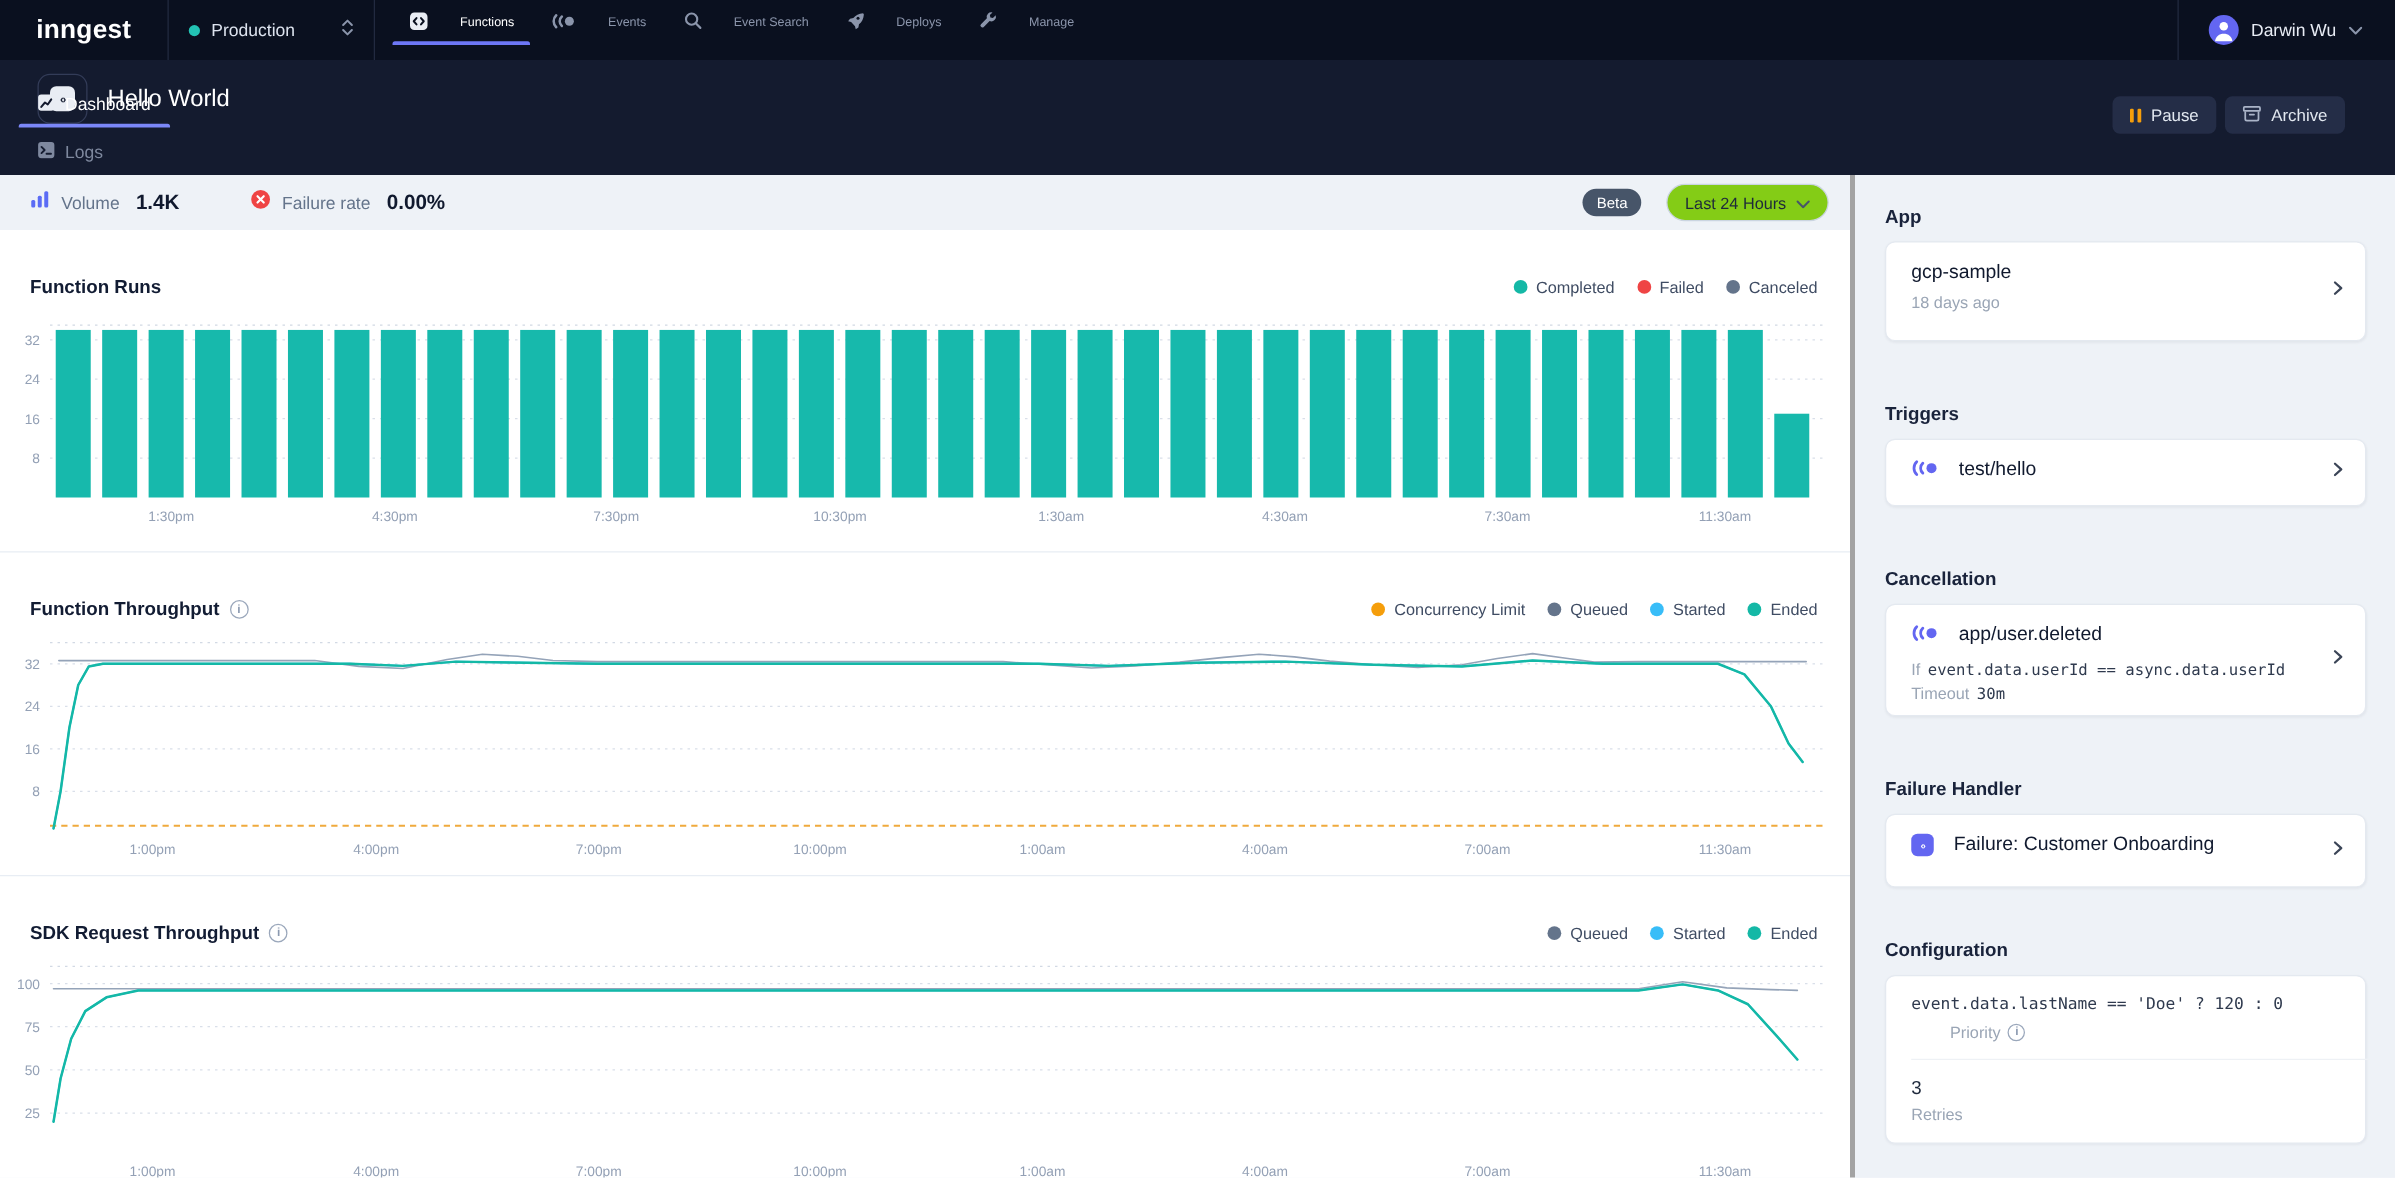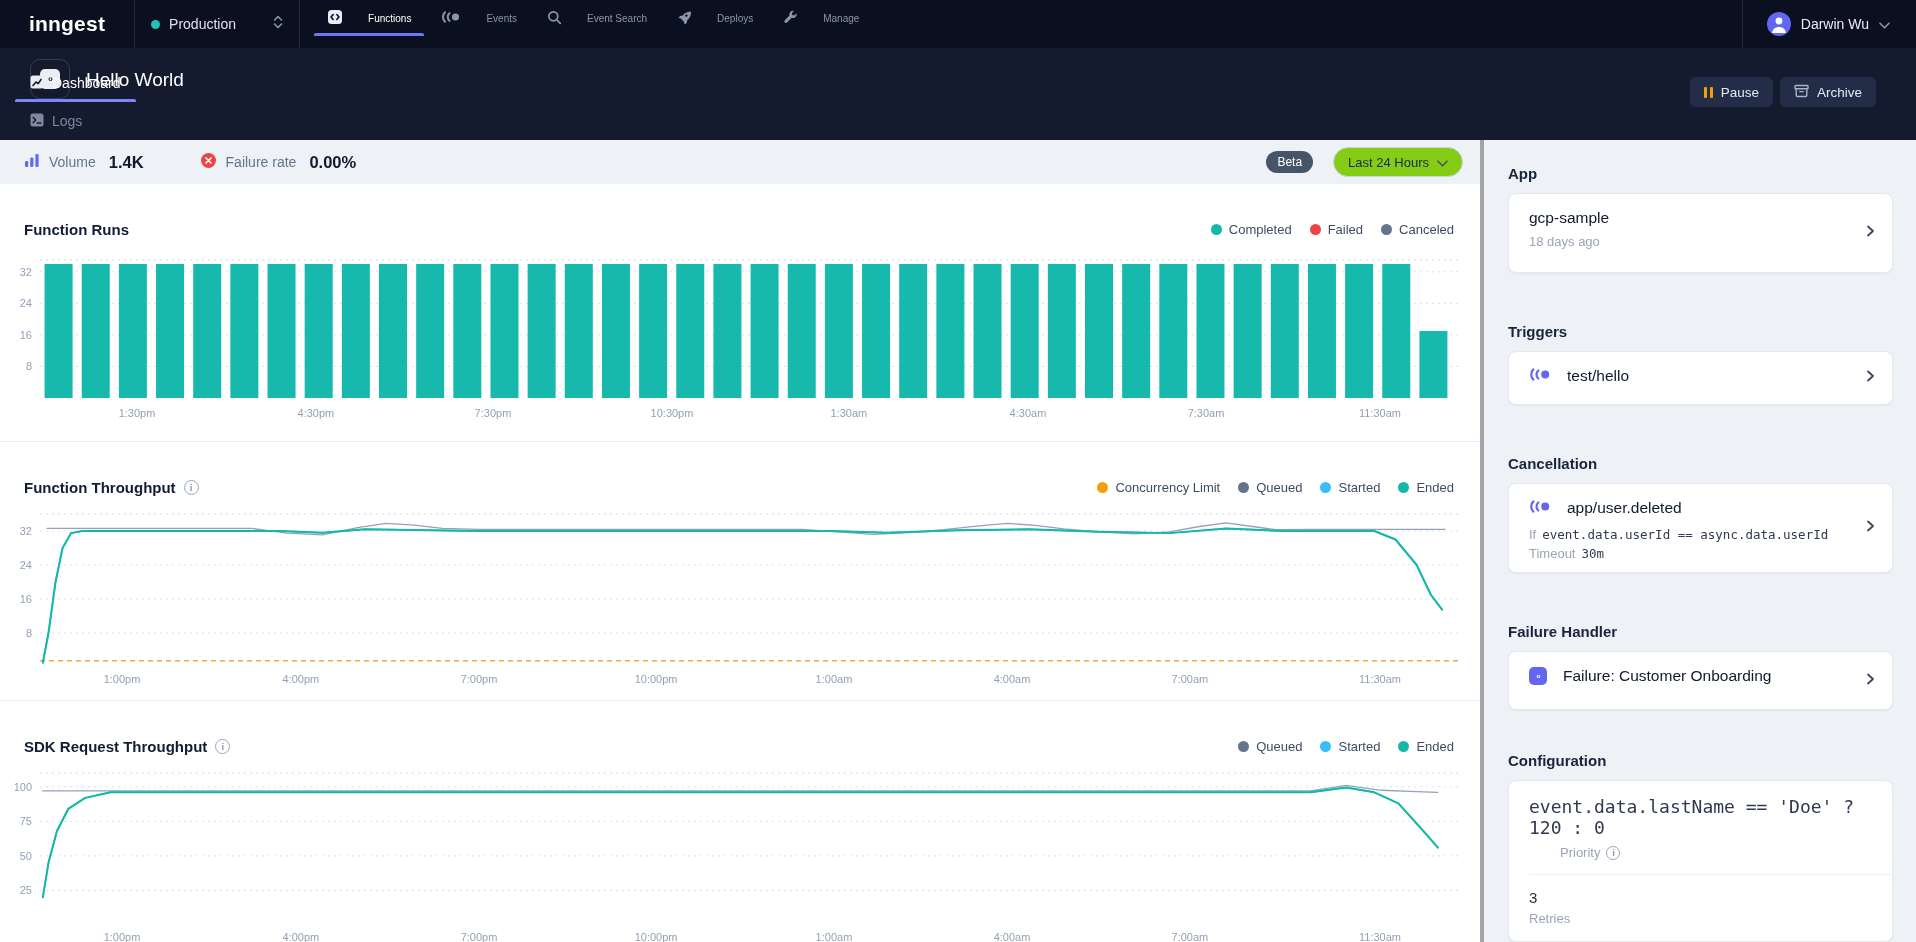--- a/index.html
+++ b/index.html
@@ -471,21 +471,21 @@
       <span class="card-title">Failure: Customer Onboarding</span>
       <span class="chev"><svg width="16" height="16" viewBox="0 0 16 16">
             <path d="M6 3.5 11 8 6 12.5" fill="none" stroke="#3b4557" stroke-width="1.8" stroke-linecap="round" stroke-linejoin="round"></path>
           </svg></span>
     </div>
   </div>
 
   <div class="side-section" style="margin-top:42px;">
     <div class="side-heading">Configuration</div>
     <div class="card" style="cursor:default; padding-right:20px;">
-      <div class="mono" style="font-size:18px;">event.data.lastName == 'Doe' ? 120 : 0</div>
+      <div class="mono" style="font-size:13px;">event.data.lastName == 'Doe' ? 120 : 0</div>
       <div class="prio-row">
         <span class="dim">Priority</span>
         <span class="info-icon" style="margin-left:0; width:14px; height:14px;">i</span>
       </div>
       <div class="cfg-divider"></div>
       <div class="cfg-val">3</div>
       <div class="dim" style="margin-top:5px;">Retries</div>
     </div>
   </div>
 </aside>

